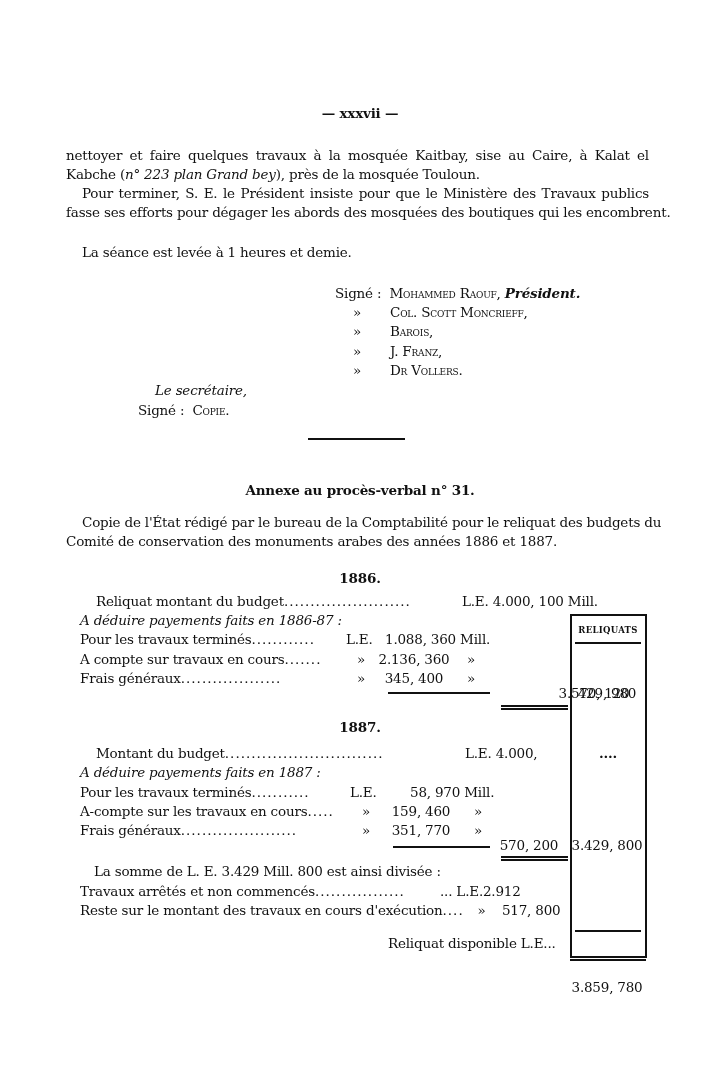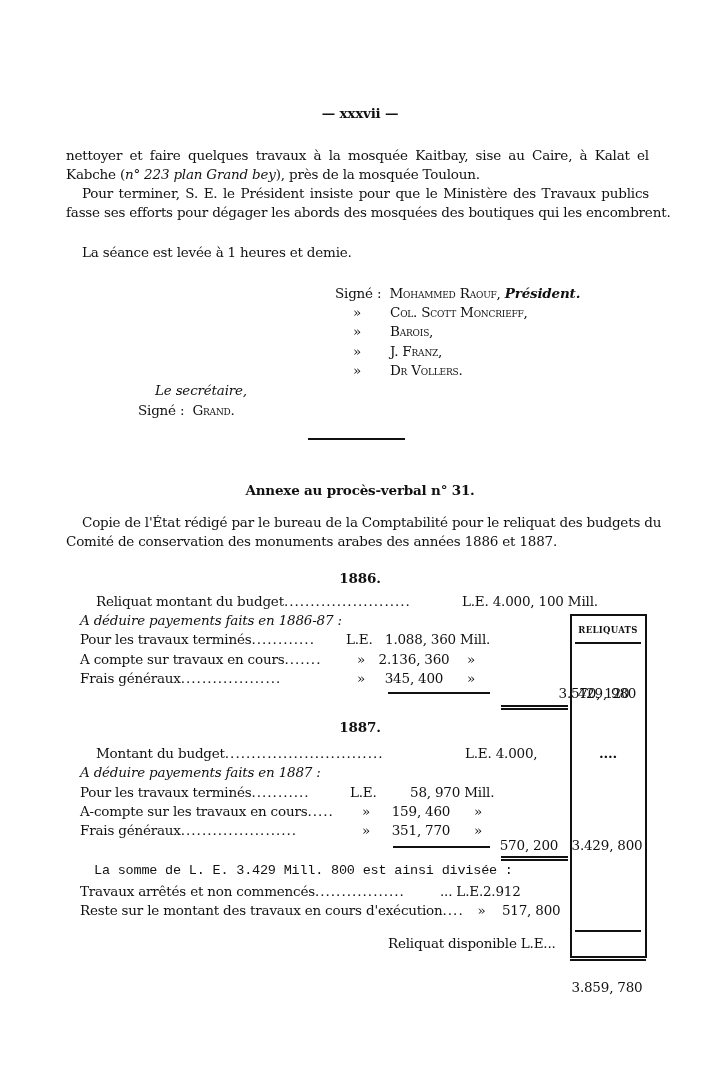--- a/index.html
+++ b/index.html
@@ -39,21 +39,21 @@
 <div class="abs t" style="left:353px; top:322px;">»</div>
 <div class="abs t sc" style="left:390px; top:322px;">Barois,</div>
 <div class="abs t" style="left:353px; top:342px;">»</div>
 <div class="abs t sc" style="left:390px; top:342px;">J. Franz,</div>
 <div class="abs t" style="left:353px; top:361px;">»</div>
 <div class="abs t sc" style="left:390px; top:361px;">Dr Vollers.</div>
 
 <div class="abs t i" style="left:155px; top:381px;">Le secrétaire,</div>
 <div class="abs t" style="left:138px; top:401px;">
   <span>Signé :</span>
-  <span class="sc" style="margin-left:4px;">Grand.</span>
+  <span class="sc" style="margin-left:4px;">Copie.</span>
 </div>
 
 <div class="rule" style="left:308px; top:438px; width:97px; height:2px;"></div>
 
 <div class="abs t b c" style="left:0; width:720px; top:481px;">Annexe au procès-verbal n° 31.</div>
 
 <div class="abs t" style="left:82px; top:513px; width:567px; text-align:justify; text-align-last:justify;">Copie de l'État rédigé par le bureau de la Comptabilité pour le reliquat des budgets du</div>
 <div class="abs t" style="left:66px; top:532px;">Comité de conservation des monuments arabes des années 1886 et 1887.</div>
 
 <div class="abs t b c" style="left:305px; width:110px; top:569px;">1886.</div>
@@ -101,21 +101,21 @@
 <div class="abs t" style="left:80px; top:821px;"><span>Frais généraux</span><span class="dots">......................</span></div>
 <div class="abs t" style="left:362px; top:821px;">»</div>
 <div class="abs t r" style="left:380px; width:82px; top:821px;">351, 770</div>
 <div class="abs t" style="left:474px; top:821px;">»</div>
 
 <div class="rule" style="left:393px; top:846px; width:97px; height:2px;"></div>
 <div class="abs t r" style="left:490px; width:78px; top:836px;">570, 200</div>
 <div class="rule" style="left:501px; top:856px; width:67px; height:1.5px;"></div>
 <div class="rule" style="left:501px; top:859px; width:67px; height:1.5px;"></div>
 
-<div class="abs t" style="left:94px; top:862px;font-family:Liberation Mono, monospace;">La somme de L. E. 3.429 Mill. 800 est ainsi divisée :</div>
+<div class="abs t" style="left:94px; top:862px;">La somme de L. E. 3.429 Mill. 800 est ainsi divisée :</div>
 <div class="abs t" style="left:80px; top:882px;"><span>Travaux arrêtés et non commencés</span><span class="dots">.................</span></div>
 <div class="abs t" style="left:440px; top:882px;">... L.E.2.912</div>
 <div class="abs t" style="left:80px; top:901px;"><span>Reste sur le montant des travaux en cours d'exécution</span><span class="dots">....</span></div>
 <div class="abs t r" style="left:470px; width:98px; top:901px; white-space:pre;">»    517, 800</div>
 
 <div class="abs t" style="left:388px; top:934px;">Reliquat disponible L.E...</div>
 
 <div class="boxline" style="left:570px; top:614px; width:76px; height:1.5px;"></div>
 <div class="boxline" style="left:570px; top:614px; width:1.5px; height:344px;"></div>
 <div class="boxline" style="left:645px; top:614px; width:1.5px; height:344px;"></div>

